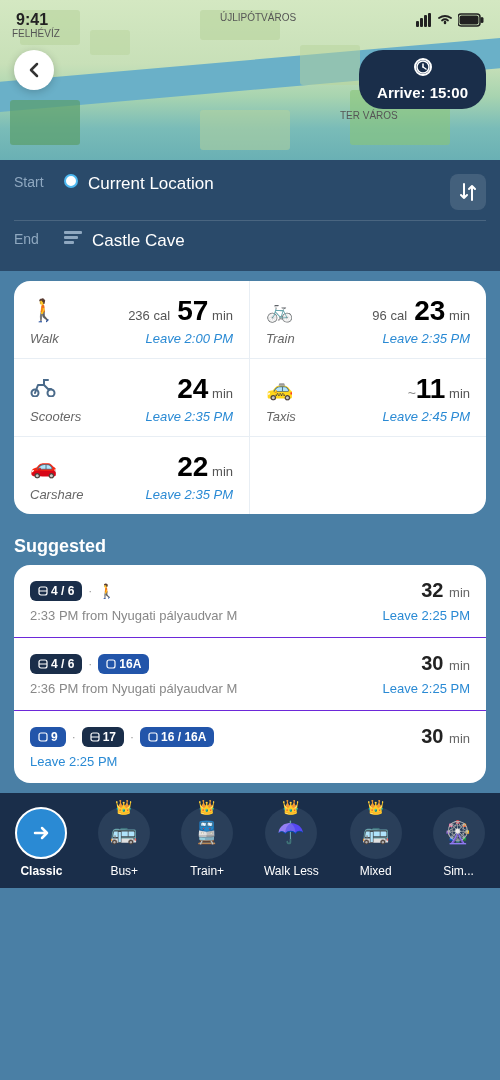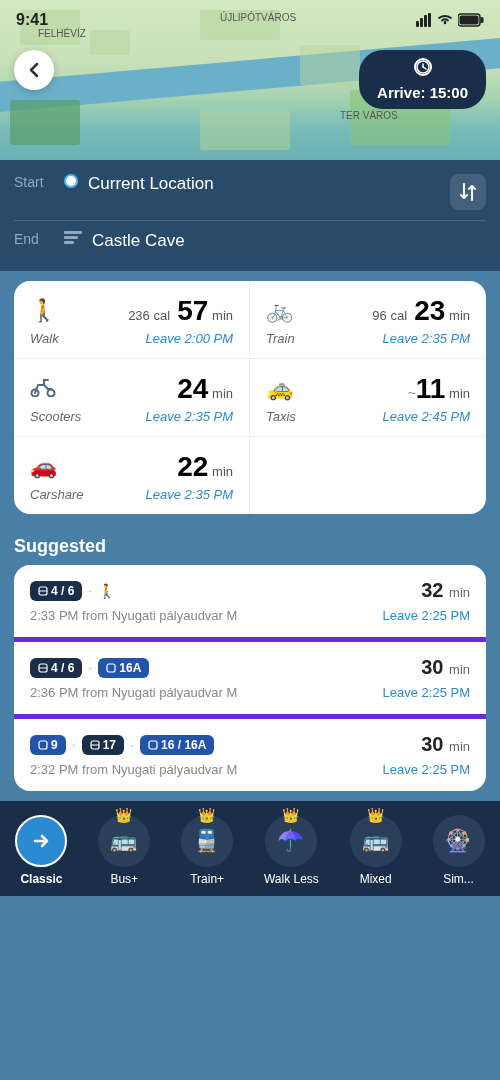--- a/index.html
+++ b/index.html
@@ -234,21 +234,21 @@
       padding: 12px 14px 8px;
     }
     .suggested-card {
       background: white;
       border-radius: 16px;
       margin: 0 14px 10px;
       overflow: hidden;
     }
     .suggested-row {
       padding: 14px 16px;
-      border-bottom: 5px solid #6d28d9;
+      border-bottom: 1px solid #6d28d9;
     }
     .suggested-row:last-child { border-bottom: none; }
     .suggested-top {
       display: flex;
       align-items: center;
       justify-content: space-between;
       margin-bottom: 6px;
     }
     .route-tags {
       display: flex;
@@ -347,21 +347,21 @@
   <div class="map-river"></div>
 
   <div class="map-block" style="top:10px;left:20px;width:60px;height:35px;opacity:0.6;"></div>
   <div class="map-block" style="top:30px;left:90px;width:40px;height:25px;opacity:0.5;"></div>
   <div class="map-block" style="top:10px;left:200px;width:80px;height:30px;opacity:0.6;"></div>
   <div class="map-block" style="top:45px;left:300px;width:60px;height:40px;opacity:0.5;"></div>
   <div class="map-block" style="top:100px;left:10px;width:70px;height:45px;background:#5a9e6a;opacity:0.7;"></div>
   <div class="map-block" style="top:110px;left:200px;width:90px;height:40px;opacity:0.5;"></div>
   <div class="map-block" style="top:90px;left:350px;width:100px;height:55px;background:#88c478;opacity:0.6;"></div>
 
-  <span class="map-label" style="top:28px;left:38px;">FELHÉVÍZ</span>
+  <span class="map-label" style="top:28px;left:12px;">FELHÉVÍZ</span>
   <span class="map-label" style="top:12px;left:220px;">ÚJLIPÓTVÁROS</span>
   <span class="map-label" style="top:110px;left:340px;">TER VÁROS</span>
 
   <div class="status-bar">
     <span class="status-time">9:41</span>
     <div class="status-icons">
       <svg width="16" height="14" viewBox="0 0 16 14">
         <rect x="0" y="8" width="3" height="6" fill="#222" rx="1"></rect>
         <rect x="4" y="5" width="3" height="9" fill="#222" rx="1"></rect>
         <rect x="8" y="2" width="3" height="12" fill="#222" rx="1"></rect>
@@ -549,21 +549,20 @@
           </svg>17</span>
         <span class="dot-sep">·</span>
         <span class="tag tag-bus">
           <svg width="10" height="10" viewBox="0 0 10 10" style="display:inline;vertical-align:middle;margin-right:3px;" fill="none">
             <rect x="1" y="1" width="8" height="8" rx="2" fill="none" stroke="white" stroke-width="1.2"></rect>
           </svg>16 / 16A</span>
       </div>
       <span class="suggested-mins">30 <span>min</span></span>
     </div>
     <div class="suggested-bottom">
-      <span class="suggested-from">2:32 PM from Nyugati pályaudvar M</span>
       <span class="suggested-leave">Leave 2:25 PM</span>
     </div>
   </div>
 </div>
 
 <div class="bottom-nav">
 
   <div class="nav-item">
     <div class="nav-icon-wrap active">
       <svg width="22" height="22" viewBox="0 0 22 22" fill="none">

